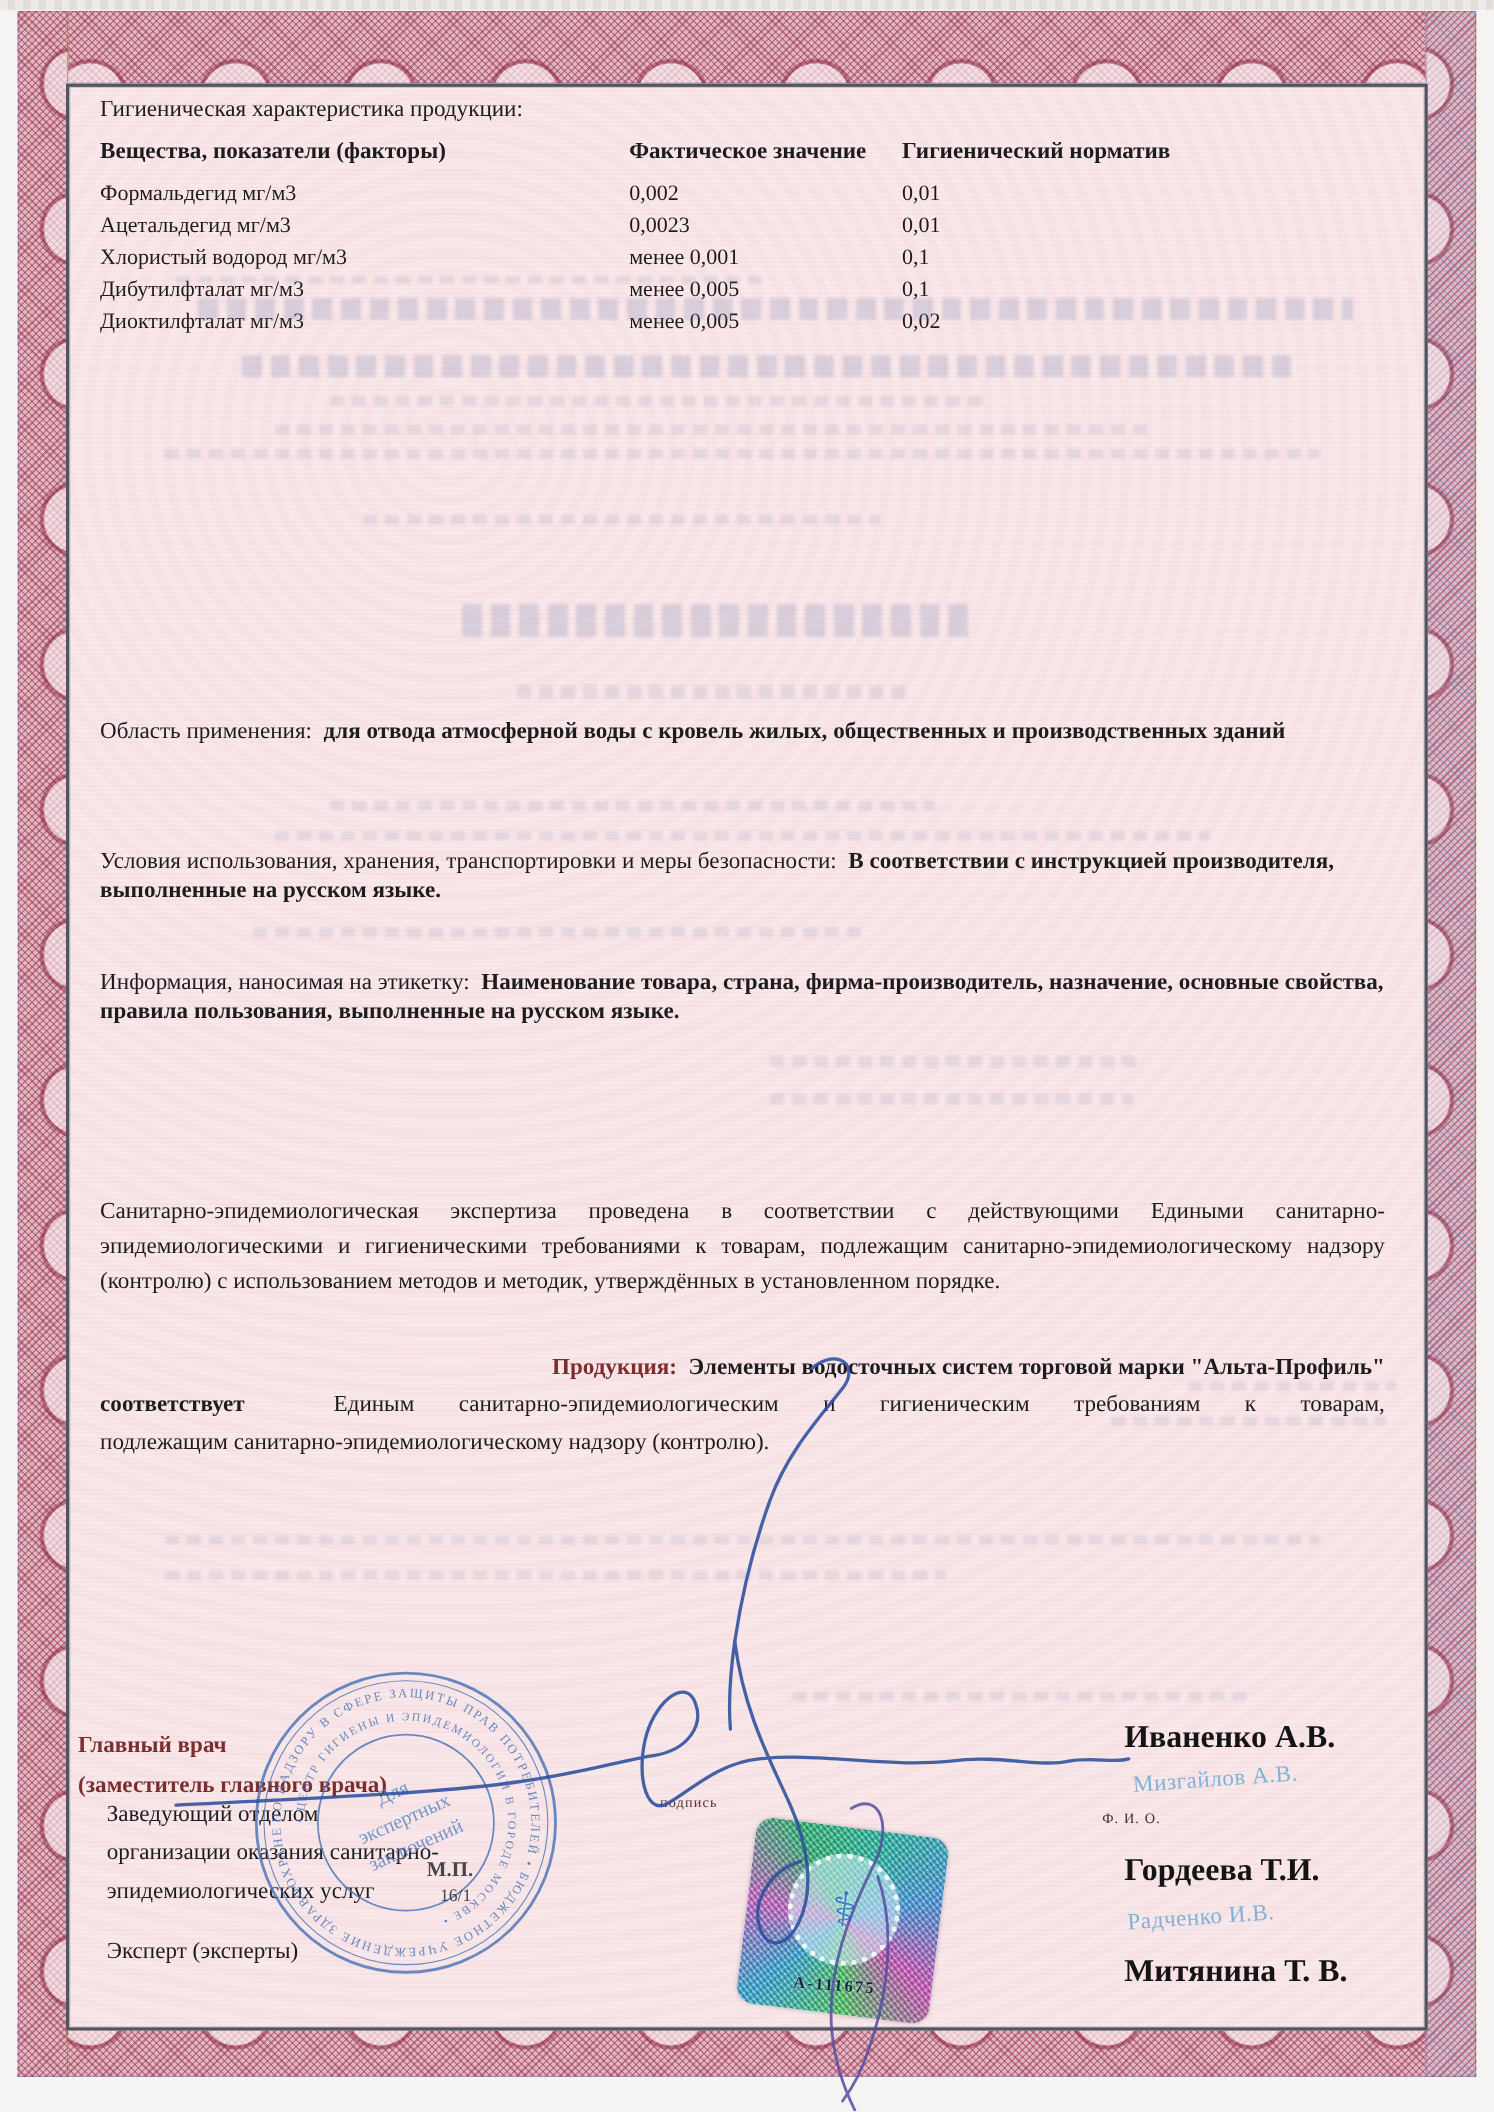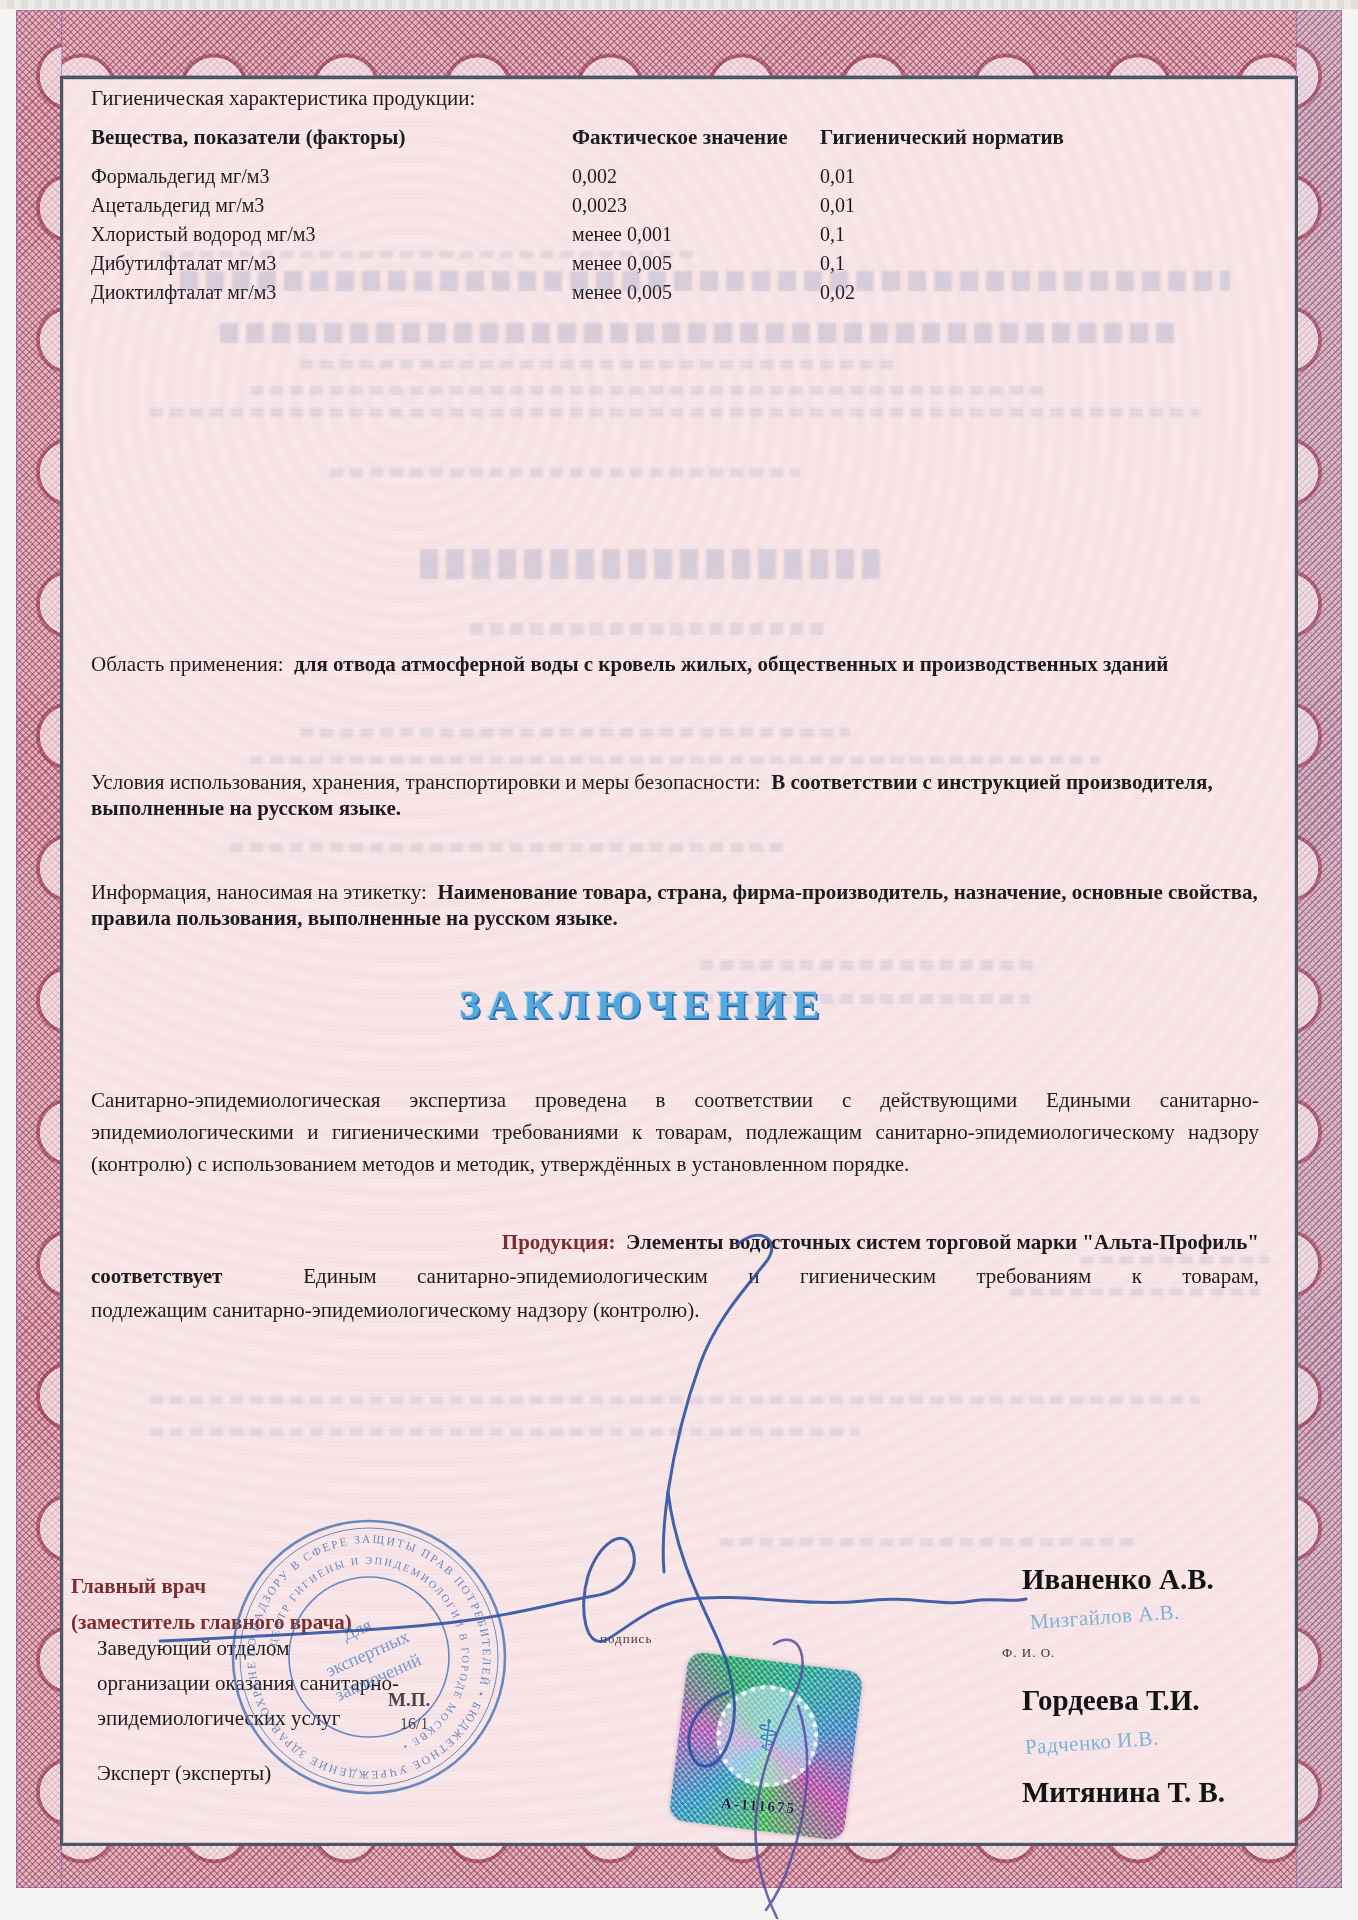--- a/index.html
+++ b/index.html
@@ -152,21 +152,20 @@
     <div class="abs t" style="left:28px;top:572px;width:1170px;">
       <span>Область применения:</span>&nbsp;
       <span class="b">для отвода атмосферной воды с кровель жилых, общественных и производственных зданий</span>
     </div>
 
     <div class="abs t" style="left:28px;top:800px;width:1170px;">
       <span>Информация, наносимая на этикетку:</span>&nbsp;
       <span class="b">Наименование товара, страна, фирма-производитель, назначение, основные свойства, правила пользования, выполненные на русском языке.</span>
     </div>
 
-    <div class="abs concl" style="left:0;top:902px;width:1160px;text-align:center;">ЗАКЛЮЧЕНИЕ</div>
 
     <div class="abs t" style="left:28px;top:1005px;width:1168px;text-align:justify;line-height:32px;">Санитарно-эпидемиологическая экспертиза проведена в соответствии с действующими Едиными санитарно-эпидемиологическими и гигиеническими требованиями к товарам, подлежащим санитарно-эпидемиологическому надзору (контролю)  с использованием методов и методик, утверждённых в установленном порядке.</div>
 
     <div>
       <div class="abs t" style="left:28px;top:1150px;width:1168px;text-align:right;">
         <span class="b maroon">Продукция:</span>&nbsp;
         <span class="b">Элементы водосточных систем торговой марки "Альта-Профиль"</span>
       </div>
       <div class="abs t" style="left:28px;top:1184px;width:1168px;text-align:justify;text-align-last:justify;">
         <span class="b">соответствует</span>&nbsp;

